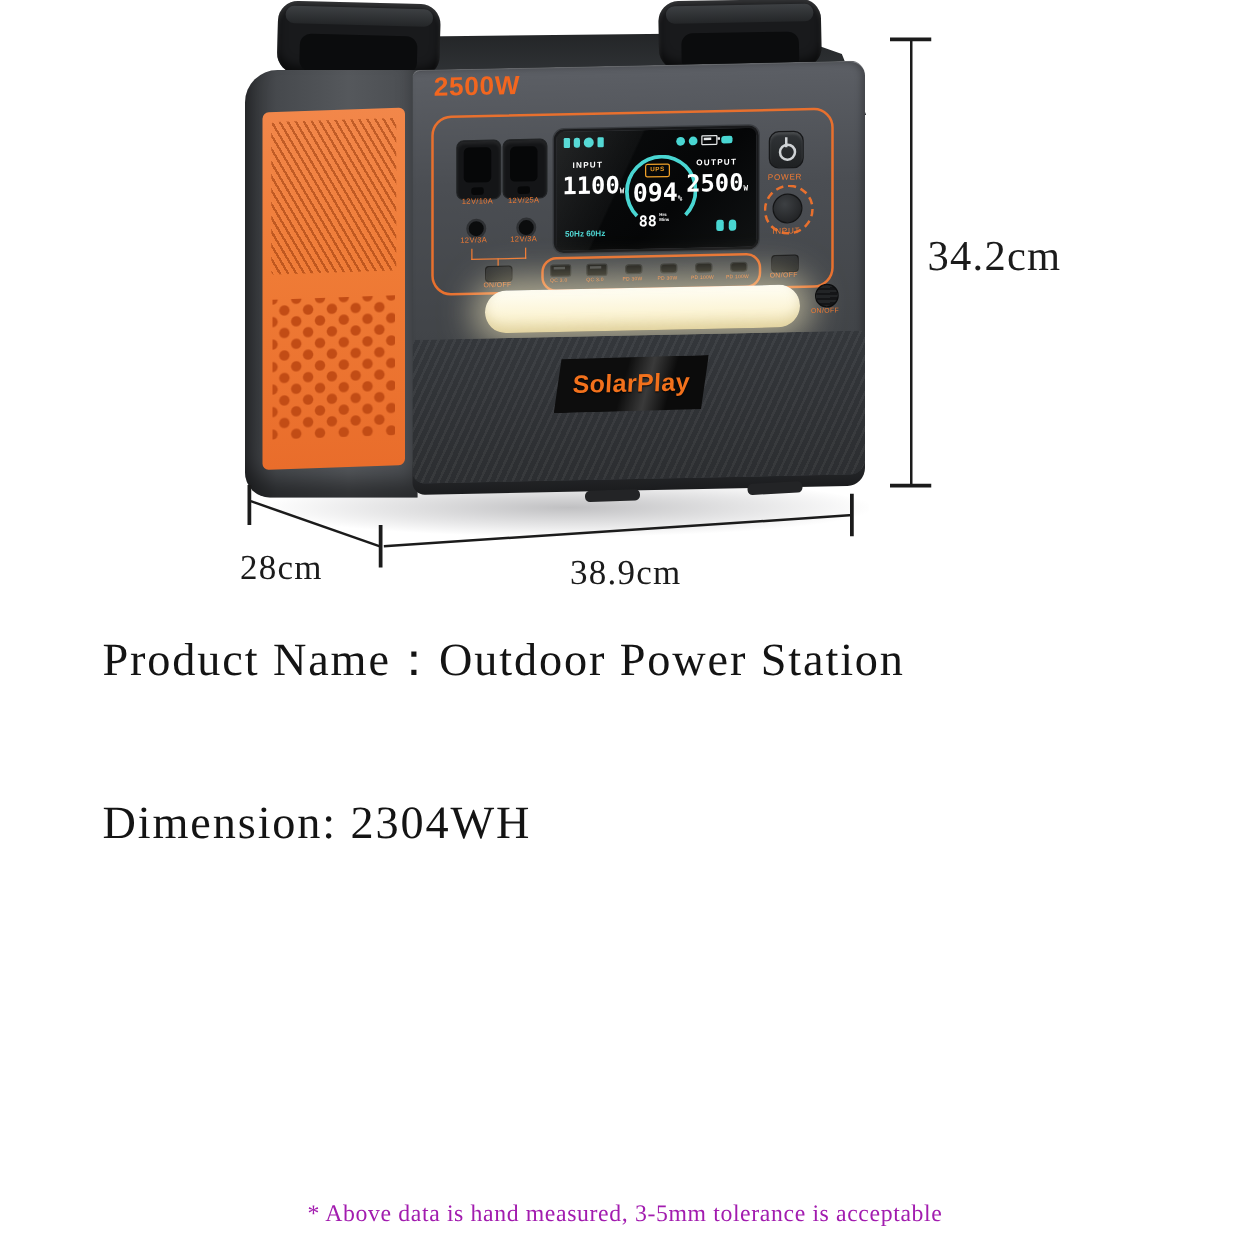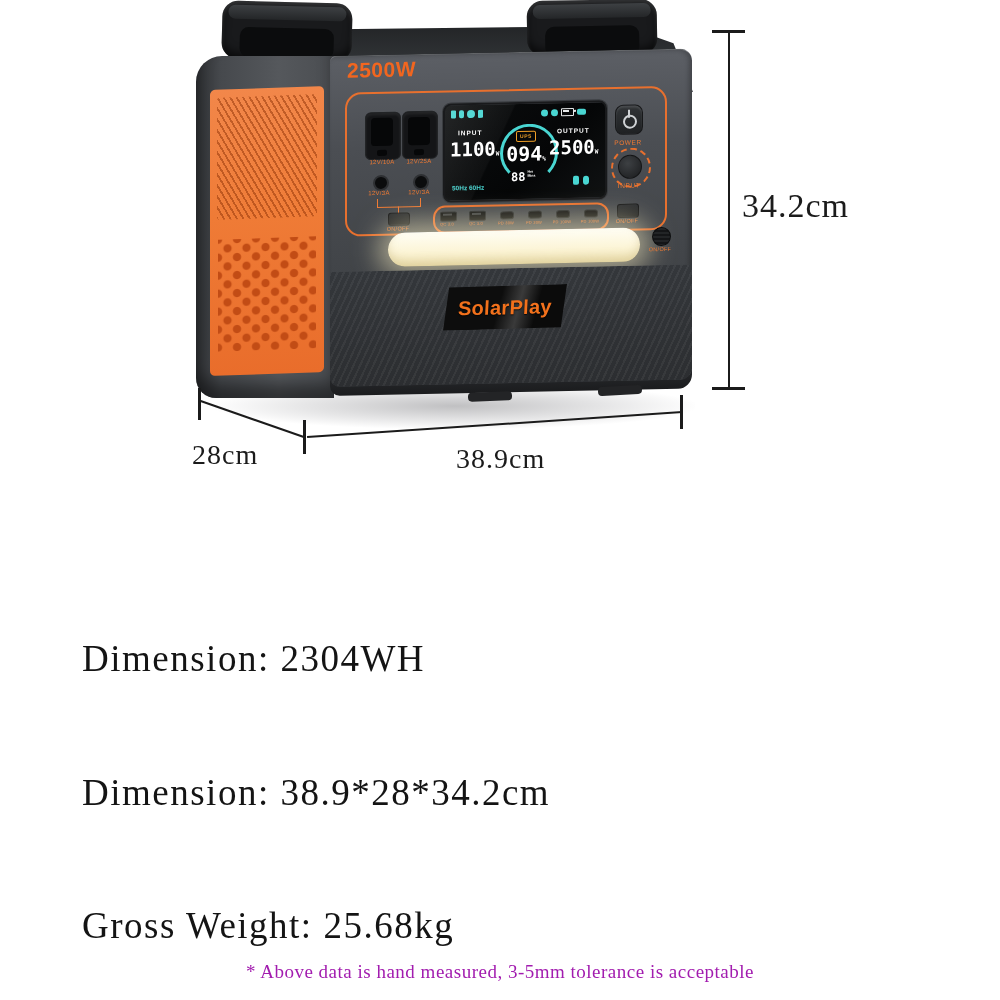--- a/index.html
+++ b/index.html
@@ -261,18 +261,17 @@
 
   <div class="abs dim" style="left:201px;top:400px;width:110px;height:2px;transform:rotate(19.3deg);transform-origin:left top;"></div>
   <div class="abs dim" style="left:198px;top:388px;width:3px;height:32px;"></div>
   <div class="abs dim" style="left:303px;top:420px;width:3px;height:34px;"></div>
   <div class="dim-label" style="left:192px;top:439px;font-size:28px;">28cm</div>
 
   <div class="abs dim" style="left:307px;top:436px;width:376px;height:2px;transform:rotate(-3.8deg);transform-origin:left top;"></div>
   <div class="abs dim" style="left:680px;top:395px;width:3px;height:34px;"></div>
   <div class="dim-label" style="left:456px;top:443px;font-size:28px;">38.9cm</div>
 
+  <div class="spec-line" style="top:503px;">Product Name：Outdoor Power Station</div>
   <div class="spec-line" style="top:637px;">Dimension: 2304WH</div>
-  <div class="spec-line" style="top:771px;">Dimension: 38.9*28*34.2cm</div>
-  <div class="spec-line" style="top:904px;">Gross Weight: 25.68kg</div>
   <div class="footnote" style="top:961px;">* Above data is hand measured, 3-5mm tolerance is acceptable</div>
 
 </div>
 
 </body></html>

